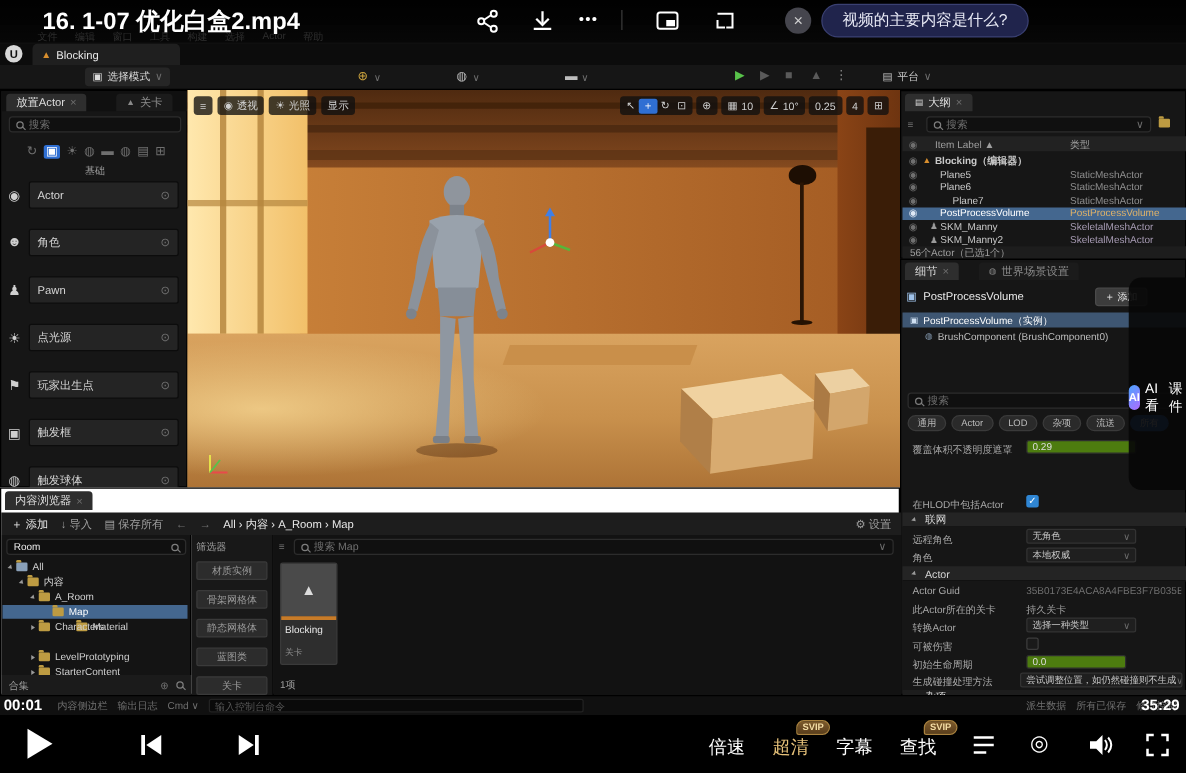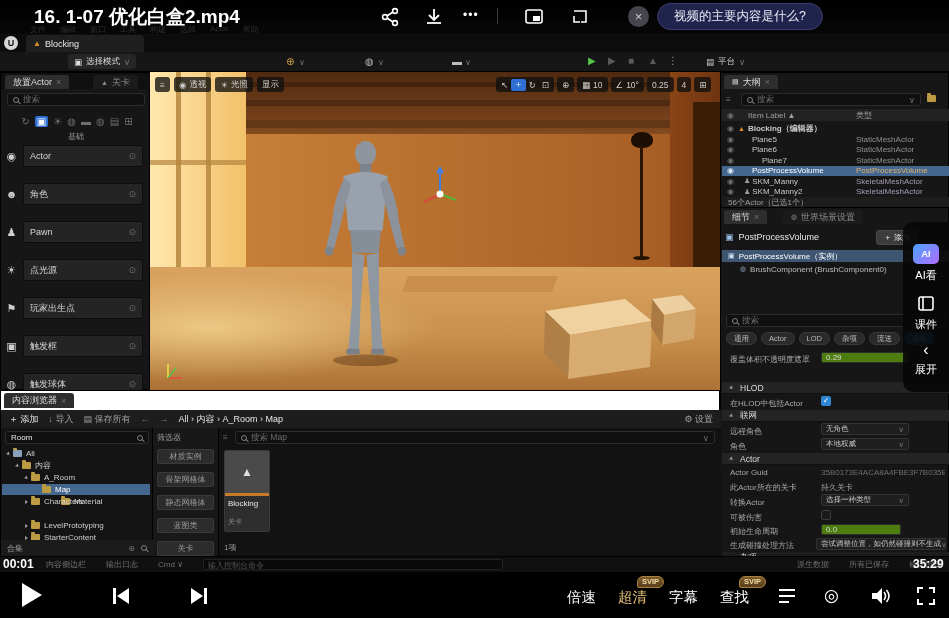--- a/index.html
+++ b/index.html
@@ -359,24 +359,20 @@
         <div class="fpill">Actor</div>
         <div class="fpill">LOD</div>
         <div class="fpill">杂项</div>
         <div class="fpill">流送</div>
         <div class="fpill" style="background:#2f6fd3;border-color:#2f6fd3;color:#fff">所有</div>
       </div>
 
       <div class="dlabel" style="left:9px;top:146px">覆盖体积不透明度遮罩</div>
       <div class="dinput" style="left:100px;top:144px;width:88px">0.29</div>
 
-      <div class="sect" style="left:1px;top:174px">
-          <span class="exp open"></span>
-          <span>HLOD</span>
-        </div>
       <div class="dlabel" style="left:9px;top:190px">在HLOD中包括Actor</div>
       <div class="ab" style="left:100px;top:188px;width:10px;height:10px;background:#2f86d4;border-radius:2px;color:#fff;font-size:8px;line-height:10px;text-align:center">✓</div>
 
       <div class="sect" style="left:1px;top:202px">
           <span class="exp open"></span>
           <span>联网</span>
         </div>
       <div class="dlabel" style="left:9px;top:218px">远程角色</div>
       <div class="ddrop" style="left:100px;top:215px;width:88px">
           <span>无角色</span>
@@ -513,21 +509,21 @@
             <span style="color:#ddd;font-size:12px">▲</span>
           </div>
           <div class="ab" style="left:0;top:42px;width:44px;height:3px;background:#c77b28"></div>
           <div class="ab f8 w" style="left:3px;top:48px">Blocking</div>
           <div class="ab" style="left:3px;top:66px;font-size:7px;color:#8a8a8a">关卡</div>
         </div>
         <div class="ab f8 g" style="left:5px;top:114px">1项</div>
       </div>
     </div>
 
-    <div class="ab" style="left:0;top:536px;width:949px;height:16px;background:#101010;border-top:1px solid #000;display:flex;align-items:center;gap:20px;padding:0 8px">
+    <div class="ab" style="left:0;top:536px;width:949px;height:16px;background:#101010;border-top:1px solid #000;display:flex;align-items:center;gap:8px;padding:0 8px">
       <span class="f8 dim" style="margin-left:38px">内容侧边栏</span>
       <span class="f8 dim">输出日志</span>
       <span class="f8 dim"><span>Cmd</span> <span>∨</span></span>
       <span class="f8" style="width:300px;height:11px;background:#0a0a0a;border:1px solid #222;border-radius:2px;color:#555;padding:0 4px;overflow:hidden">输入控制台命令</span>
       <span class="f8 dim" style="margin-left:auto">派生数据</span>
       <span class="f8 dim">所有已保存</span>
       <span class="f8 dim">修订控制</span>
     </div>
   </div>
 
@@ -552,21 +548,21 @@
         <rect x="9" y="9" width="7" height="5" fill="#fff" stroke="none"></rect>
     </svg>
     <svg class="ab" style="left:570px;top:7px" width="20" height="20" viewBox="0 0 20 20" fill="none" stroke="#fff" stroke-width="1.6">
       <path d="M4 4 h12 v11 h-5"></path>
         <path d="M4 9 v6 h6"></path>
     </svg>
     <div class="ab" style="left:628px;top:6px;width:21px;height:21px;border-radius:50%;background:#45454d;color:#cfcfcf;font-size:13px;display:flex;align-items:center;justify-content:center">×</div>
     <div class="ab" style="left:657px;top:3px;height:27px;background:#20244c;border:1px solid #3a4072;border-radius:14px;display:flex;align-items:center;padding:0 16px;color:#e8eaf5;font-size:12.5px">视频的主要内容是什么?</div>
   </div>
 
-  <div class="ab" style="left:903px;top:222px;width:46px;height:170px;background:rgba(8,8,8,.92);border-radius:10px 0 0 10px;display:flex;flex-direction:column;align-items:center;padding-top:22px;gap:4px">
+  <div class="ab" style="left:903px;top:222px;width:46px;height:170px;background:rgba(8,8,8,.92);border-radius:10px 0 0 10px;display:flex;flex-direction:row;align-items:center;padding-top:22px;gap:4px">
     <div style="width:26px;height:20px;border-radius:5px;background:linear-gradient(135deg,#4aa3ff,#b06cff);color:#fff;font-size:9px;font-weight:bold;display:flex;align-items:center;justify-content:center">AI</div>
     <div class="f11" style="color:#fff">AI看</div>
     <svg style="margin-top:8px" width="20" height="18" viewBox="0 0 20 18" fill="none" stroke="#fff" stroke-width="1.6">
       <rect x="3" y="2" width="14" height="13" rx="2"></rect>
         <path d="M7 2 v13"></path>
     </svg>
     <div class="f11" style="color:#fff">课件</div>
     <div style="color:#fff;font-size:16px;margin-top:6px;line-height:1">‹</div>
     <div class="f11" style="color:#fff">展开</div>
   </div>

